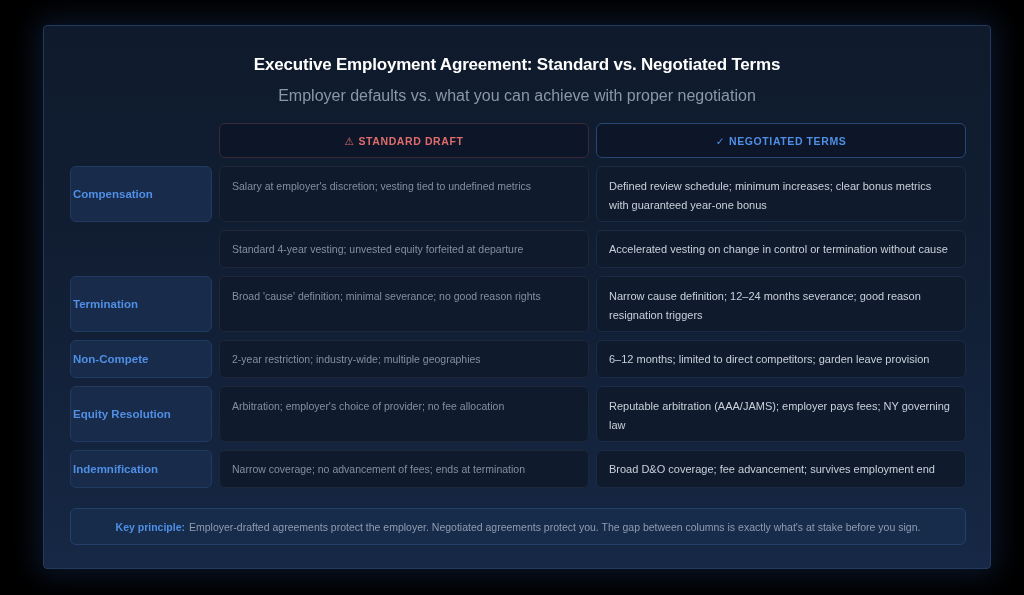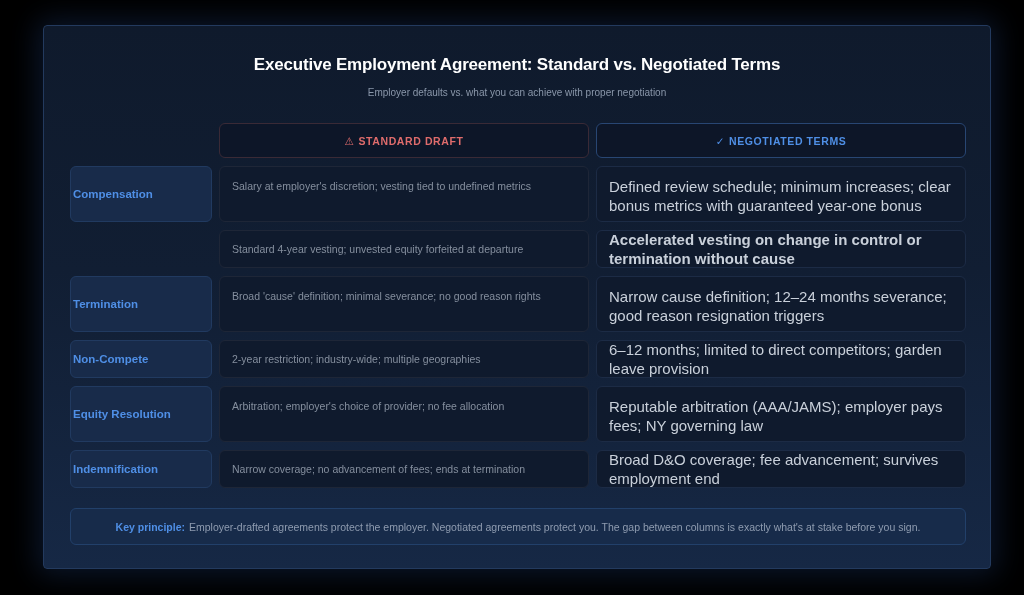--- a/index.html
+++ b/index.html
@@ -16,21 +16,21 @@
     box-shadow: 0 0 28px 6px rgba(40, 80, 150, 0.28);
     box-sizing: border-box;
   }
   .title {
     position: absolute; left: 0; right: 0; top: 29px;
     text-align: center; color: #ffffff; font-size: 17px; font-weight: bold;
     letter-spacing: -0.2px;
   }
   .subtitle {
     position: absolute; left: 0; right: 0; top: 61px;
-    text-align: center; color: #8a97aa; font-size: 10px;
+    text-align: center; color: #8a97aa; font-size: 16px;
   }
   .hdr {
     position: absolute; top: 97px; height: 35px; width: 370px;
     box-sizing: border-box; border-radius: 6px;
     display: flex; align-items: center; justify-content: center;
     font-size: 10.5px; font-weight: bold; letter-spacing: 0.6px;
     background: #0d1628;
   }
   .hdr-std { left: 175px; border: 1px solid #3a2a36; color: #e06c6c; }
   .hdr-neg { left: 552px; border: 1px solid #284673; color: #4f8fe6; }
@@ -46,21 +46,21 @@
   }
   .std {
     left: 175px; width: 370px;
     background: #0f1a2d; border: 1px solid #1e2637;
     color: #858f9e; font-size: 10.5px; line-height: 19px;
     padding: 10px 12px 0 12px;
   }
   .neg {
     left: 552px; width: 370px;
     background: #0f1a2d; border: 1px solid #1c2b45;
-    color: #c9d0da; font-size: 15px; line-height: 19px;
+    color: #c9d0da; font-size: 11px; line-height: 19px;
     padding: 10px 12px 0 12px;
   }
   .single { display: flex; align-items: center; padding-top: 0; }
   .key {
     position: absolute; left: 26px; top: 482px; width: 896px; height: 37px;
     box-sizing: border-box; border-radius: 6px;
     background: #172b4a; border: 1px solid #22406a;
     display: flex; align-items: center; justify-content: center;
     font-size: 10.5px; color: #8f9cb0;
   }
@@ -80,21 +80,21 @@
   <div class="hdr hdr-neg">
     <span class="ic">✓</span>
     <span>NEGOTIATED TERMS</span>
   </div>
 
   <div class="cell lbl" style="top:140px;height:56px;">Compensation</div>
   <div class="cell std" style="top:140px;height:56px;">Salary at employer's discretion; vesting tied to undefined metrics</div>
   <div class="cell neg" style="top:140px;height:56px;">Defined review schedule; minimum increases; clear bonus metrics with guaranteed year-one bonus</div>
 
   <div class="cell std single" style="top:204px;height:38px;">Standard 4-year vesting; unvested equity forfeited at departure</div>
-  <div class="cell neg single" style="top:204px;height:38px;font-weight:bold;">Accelerated vesting on change in control or termination without cause</div>
+  <div class="cell neg single" style="top:204px;height:38px;">Accelerated vesting on change in control or termination without cause</div>
 
   <div class="cell lbl" style="top:250px;height:56px;">Termination</div>
   <div class="cell std" style="top:250px;height:56px;">Broad 'cause' definition; minimal severance; no good reason rights</div>
   <div class="cell neg" style="top:250px;height:56px;">Narrow cause definition; 12–24 months severance; good reason resignation triggers</div>
 
   <div class="cell lbl" style="top:314px;height:38px;text-align:right;">Non-Compete</div>
   <div class="cell std single" style="top:314px;height:38px;">2-year restriction; industry-wide; multiple geographies</div>
   <div class="cell neg single" style="top:314px;height:38px;">6–12 months; limited to direct competitors; garden leave provision</div>
 
   <div class="cell lbl" style="top:360px;height:56px;">Equity Resolution</div>

